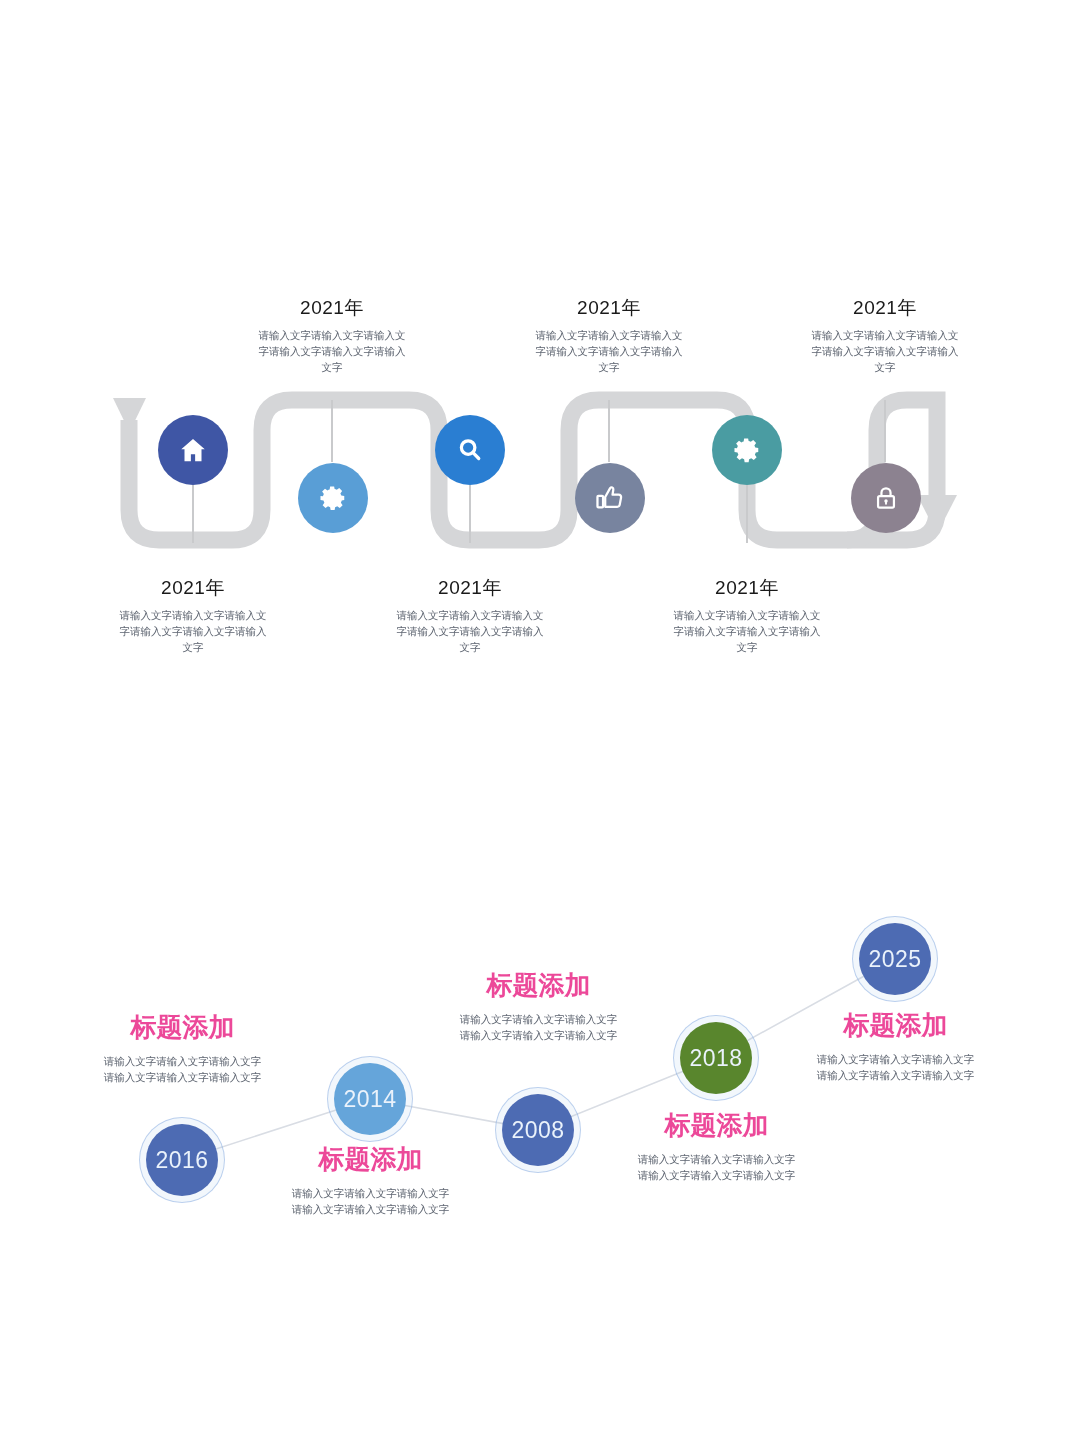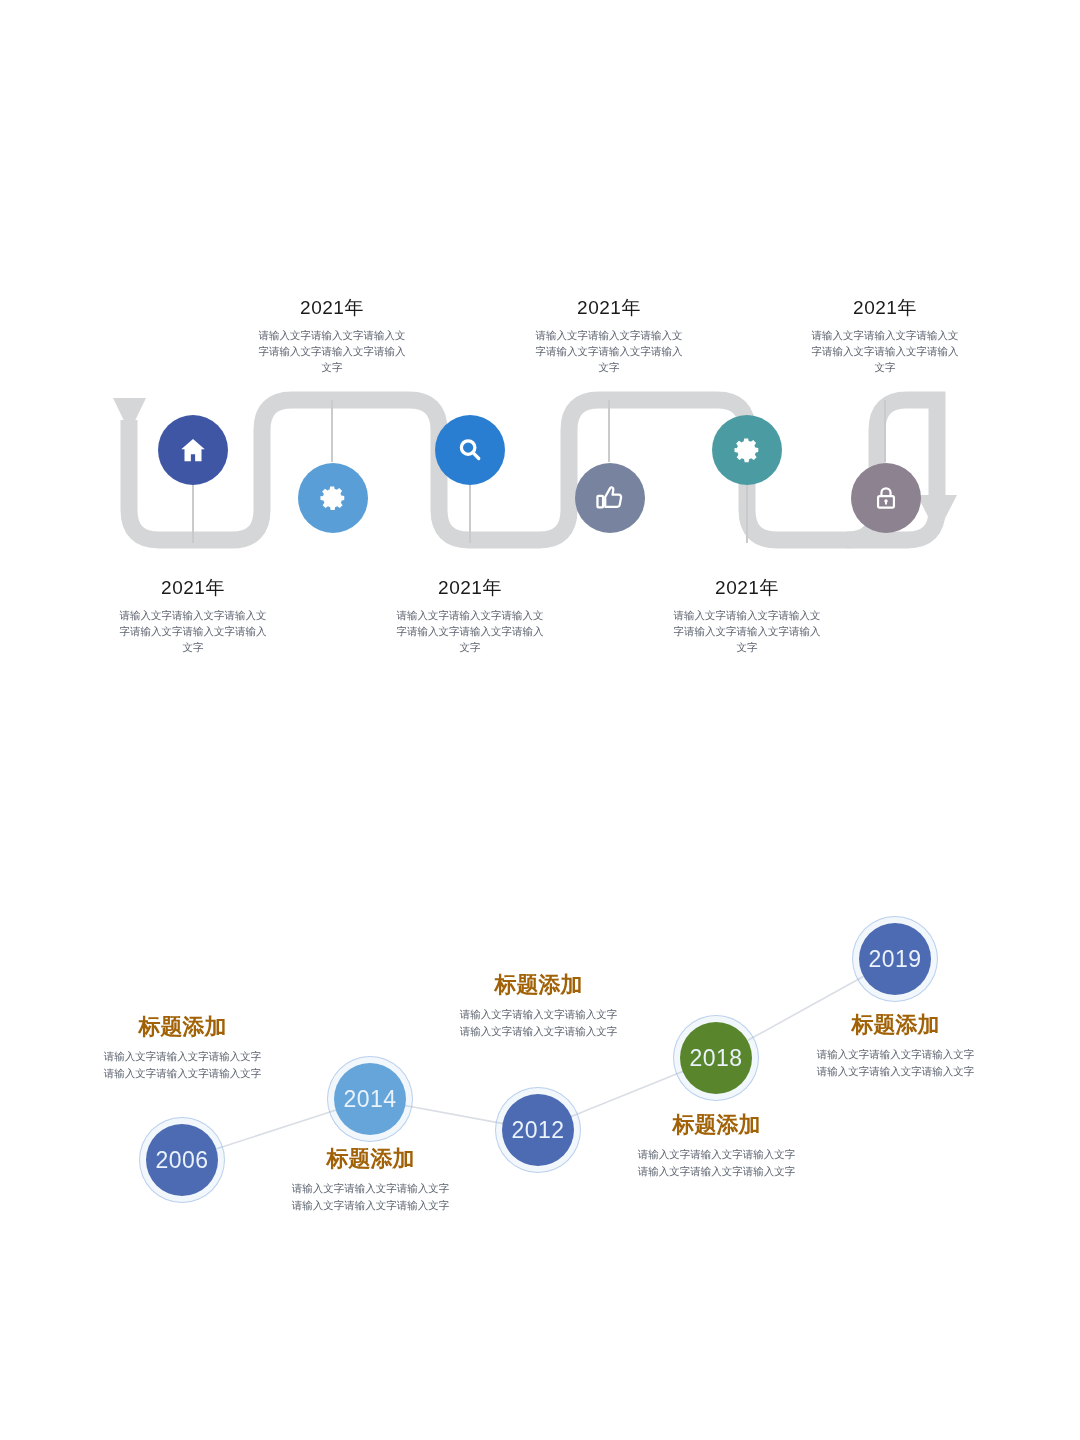--- a/index.html
+++ b/index.html
@@ -41,22 +41,22 @@
   }
   .ycircle .ring{
     position:absolute;left:-7px;top:-7px;right:-7px;bottom:-7px;
     border-radius:50%;border:1px solid rgba(140,175,225,.55);
     background:rgba(160,195,235,.14);
   }
   .ycircle span{position:relative;z-index:2;}
 
   .tl-block{position:absolute;text-align:center;}
   .tl-block .ttl{
-    font-size:22px;color:#a16207;line-height:1.2;white-space:nowrap;
-    font-family:Liberation Sans, sans-serif;font-weight:700;
+    font-size:26px;color:#ec4899;line-height:1.2;white-space:nowrap;
+    font-family:Liberation Mono, monospace;font-weight:700;
   }
   .tl-block .body{
     margin-top:8px;font-size:10.5px;color:#5d6470;line-height:1.55;
     font-family:"DejaVu Serif","Liberation Serif",serif;
   }
 </style>
 </head>
 <body>
 
 <div class="stage">
@@ -186,37 +186,37 @@
     <div class="ttl">2021年</div>
     <div class="body">请输入文字请输入文字请输入文字请输入文字请输入文字请输入文字</div>
   </div>
 
   <svg id="timeline-svg" width="1080" height="1440" viewBox="0 0 1080 1440">
     <polyline points="182,1160 370,1099 538,1130 716,1058 895,959" fill="none" stroke="#d9dde4" stroke-width="1.6"></polyline>
   </svg>
 
   <div class="ycircle" style="left:146px;top:1124px;width:72px;height:72px;background:#3f5caa;">
     <i class="ring"></i>
-    <span>2006</span>
+    <span>2016</span>
   </div>
   <div class="ycircle" style="left:334px;top:1063px;width:72px;height:72px;background:#5ba0d8;">
     <i class="ring"></i>
     <span>2014</span>
   </div>
   <div class="ycircle" style="left:502px;top:1094px;width:72px;height:72px;background:#3f5caa;">
     <i class="ring"></i>
-    <span>2012</span>
+    <span>2008</span>
   </div>
   <div class="ycircle" style="left:680px;top:1022px;width:72px;height:72px;background:#4d7c0f;">
     <i class="ring"></i>
     <span>2018</span>
   </div>
   <div class="ycircle" style="left:859px;top:923px;width:72px;height:72px;background:#3f5caa;">
     <i class="ring"></i>
-    <span>2019</span>
+    <span>2025</span>
   </div>
 
   <div class="tl-block" style="left:100px;top:1014px;width:165px;">
     <div class="ttl">标题添加</div>
     <div class="body">请输入文字请输入文字请输入文字请输入文字请输入文字请输入文字</div>
   </div>
 
   <div class="tl-block" style="left:288px;top:1146px;width:165px;">
     <div class="ttl">标题添加</div>
     <div class="body">请输入文字请输入文字请输入文字请输入文字请输入文字请输入文字</div>

